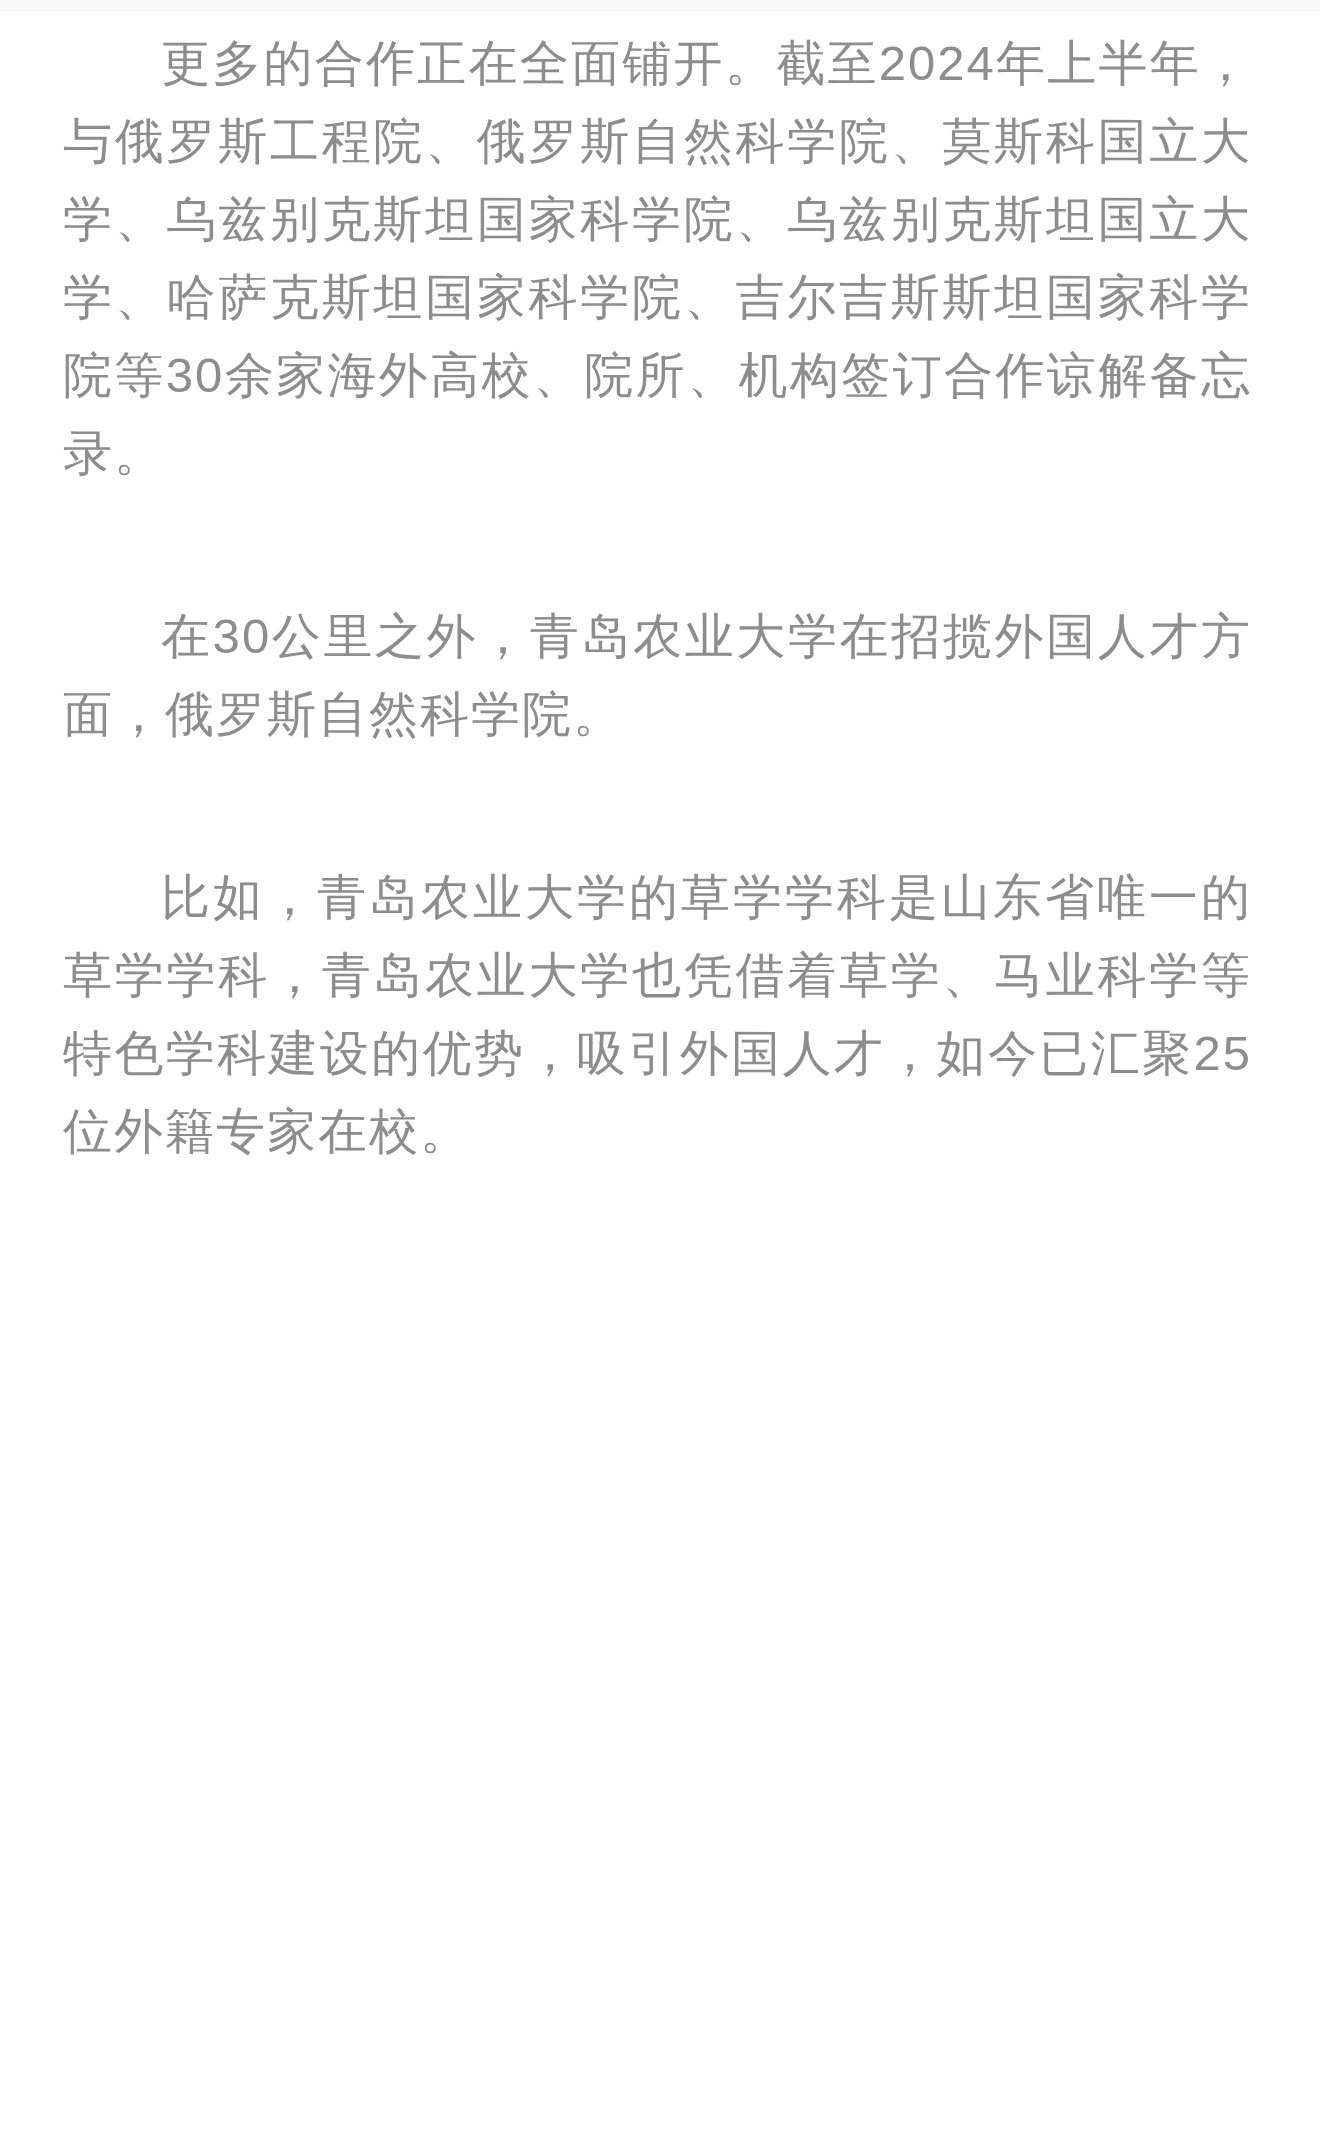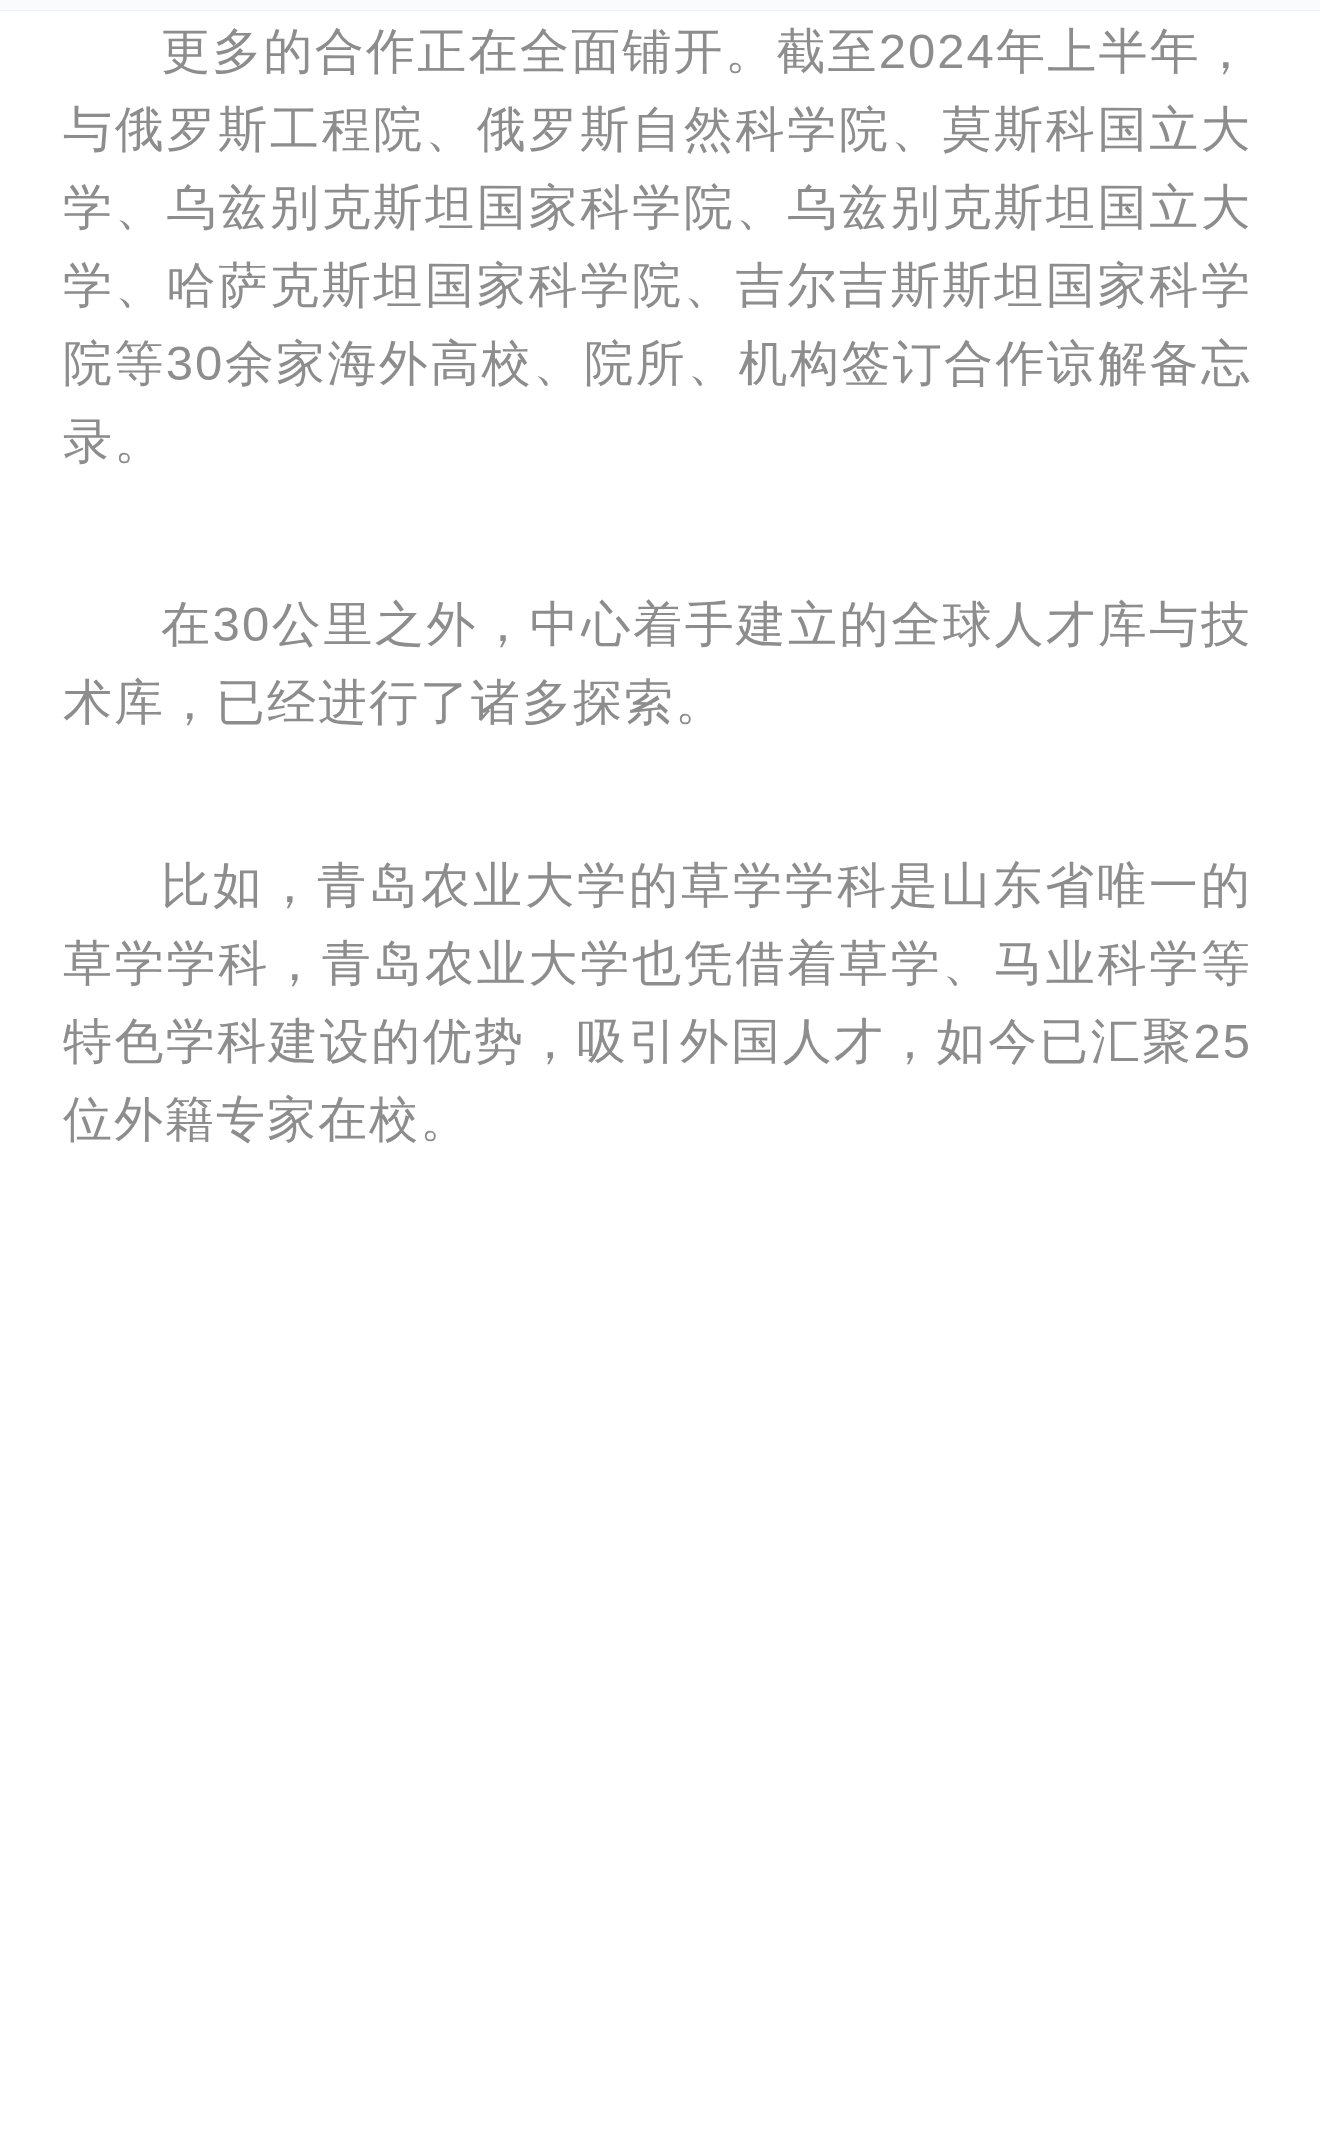--- a/index.html
+++ b/index.html
@@ -27,29 +27,29 @@
     width: 100%;
     padding: 12px 68px 0 63px;
     color: #8d8d8d;
     font-size: 49px;
     line-height: 78px;
     letter-spacing: 2px;
     text-align: justify;
     text-justify: inter-ideograph;
   }
   .article p {
-    margin: 0 0 105px 0;
+    margin: 12px 0 105px 0;
     text-indent: 2em;
   }
   .article p:last-child {
     margin-bottom: 0;
   }
 </style>
 </head>
 <body>
 
 <div class="top-strip"></div>
 
 <div class="article">
   <p>更多的合作正在全面铺开。截至2024年上半年，与俄罗斯工程院、俄罗斯自然科学院、莫斯科国立大学、乌兹别克斯坦国家科学院、乌兹别克斯坦国立大学、哈萨克斯坦国家科学院、吉尔吉斯斯坦国家科学院等30余家海外高校、院所、机构签订合作谅解备忘录。</p>
-  <p>在30公里之外，中心着手建立的全球人才库与技术库，已经进行了诸多探索。</p>
+  <p>在30公里之外，青岛农业大学在招揽外国人才方面，俄罗斯自然科学院。</p>
   <p>比如，青岛农业大学的草学学科是山东省唯一的草学学科，青岛农业大学也凭借着草学、马业科学等特色学科建设的优势，吸引外国人才，如今已汇聚25位外籍专家在校。</p>
 </div>
 
 </body></html>

